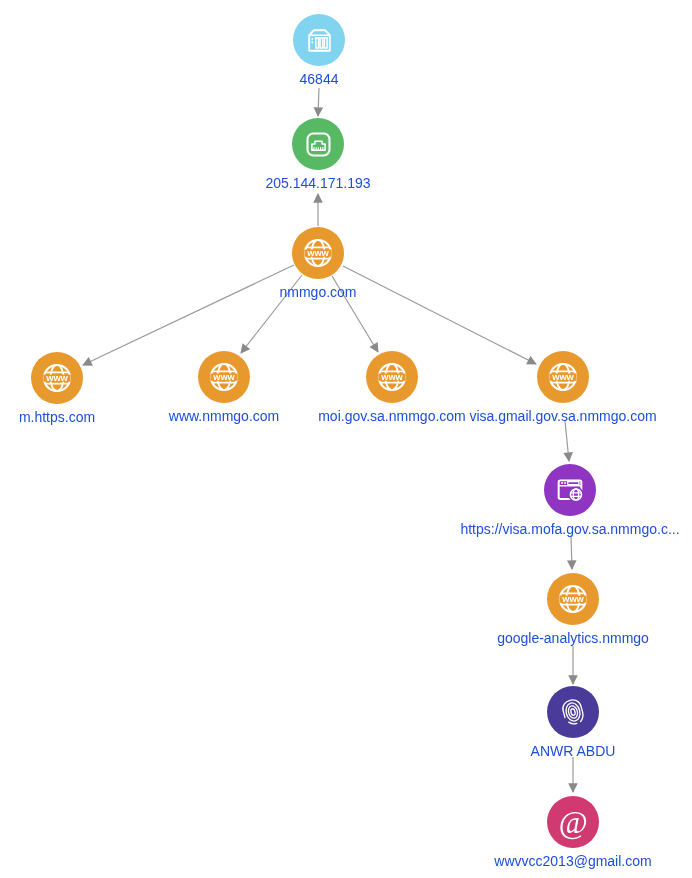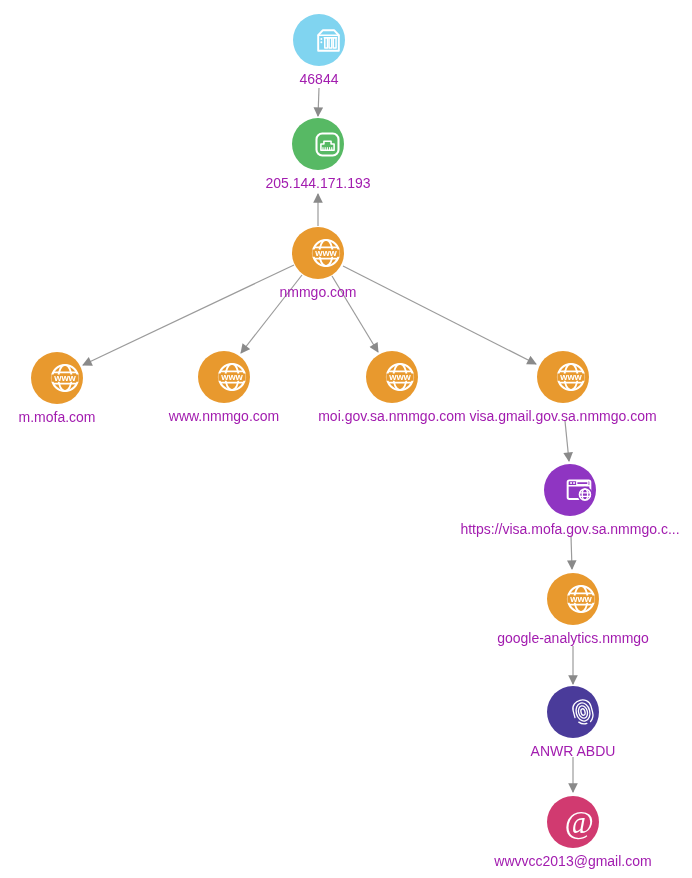--- a/index.html
+++ b/index.html
@@ -5,28 +5,28 @@
   html,body{margin:0;padding:0;background:#fff;}
   .canvas{
     position:relative;width:692px;height:878px;background:#ffffff;
     font-family:"Liberation Sans",sans-serif;overflow:hidden;
   }
   .edges{position:absolute;left:0;top:0;width:692px;height:878px;}
   .edges line{stroke:#9b9b9b;stroke-width:1.2;}
   .node{position:absolute;width:52px;height:52px;}
   .circle{
     width:52px;height:52px;border-radius:50%;
-    display:flex;align-items:center;justify-content:flex-end;
+    display:flex;align-items:center;justify-content:center;
     cursor:pointer;
   }
   .circle svg{display:block;}
   .icon-stroke{stroke:#fff;fill:none;stroke-linecap:round;stroke-linejoin:round;}
   .label{
     position:absolute;top:57px;left:50%;transform:translateX(-50%);
-    white-space:nowrap;font-size:14px;color:#a21caf;line-height:16px;
+    white-space:nowrap;font-size:14px;color:#1d4ed8;line-height:16px;
   }
 </style>
 </head>
 <body>
 
 <div class="canvas">
 
   <svg class="edges">
     <defs>
       <marker id="arrow" viewBox="0 0 10 10" refX="9" refY="5" markerWidth="9" markerHeight="8" orient="auto-start-reverse">
@@ -96,21 +96,21 @@
       <svg width="36" height="36" viewBox="0 0 24 24">
         <g class="icon-stroke" stroke-width="1.4">
           <circle cx="12" cy="12" r="8.7"></circle>
           <ellipse cx="12" cy="12" rx="4.4" ry="8.7" stroke-width="1.2"></ellipse>
           <path d="M4.6,8.3 H19.4 M4.6,15.7 H19.4" stroke-width="1.2"></path>
           <rect x="2.9" y="9.7" width="18.2" height="4.8" fill="currentColor" stroke="none"></rect>
           <text x="12" y="13.9" text-anchor="middle" font-size="6.2" font-weight="bold" fill="#fff" stroke="none" font-family="'Liberation Sans',sans-serif">www</text>
         </g>
       </svg>
     </div>
-    <div class="label">m.mofa.com</div>
+    <div class="label">m.https.com</div>
   </div>
 
   <div class="node" style="left:198px;top:351px;">
     <div class="circle" style="background-color: rgb(232, 153, 46); color: rgb(232, 153, 46);">
       <svg width="36" height="36" viewBox="0 0 24 24">
         <g class="icon-stroke" stroke-width="1.4">
           <circle cx="12" cy="12" r="8.7"></circle>
           <ellipse cx="12" cy="12" rx="4.4" ry="8.7" stroke-width="1.2"></ellipse>
           <path d="M4.6,8.3 H19.4 M4.6,15.7 H19.4" stroke-width="1.2"></path>
           <rect x="2.9" y="9.7" width="18.2" height="4.8" fill="currentColor" stroke="none"></rect>

